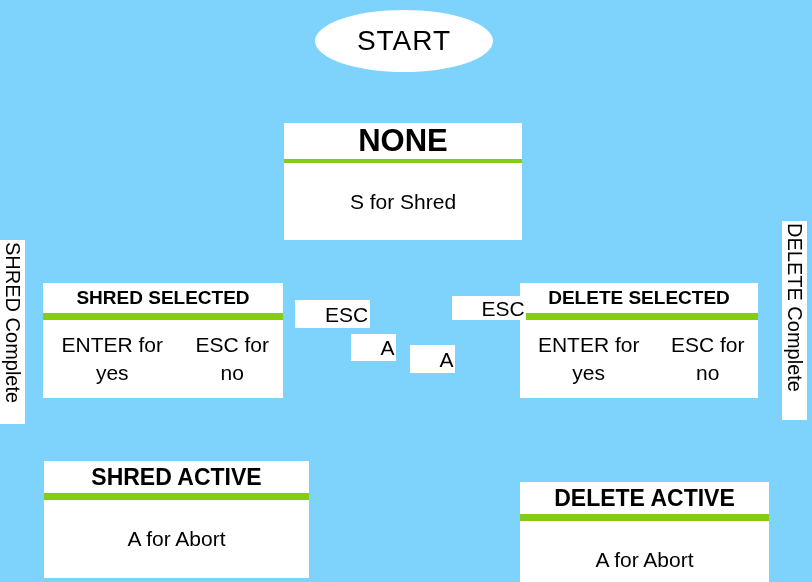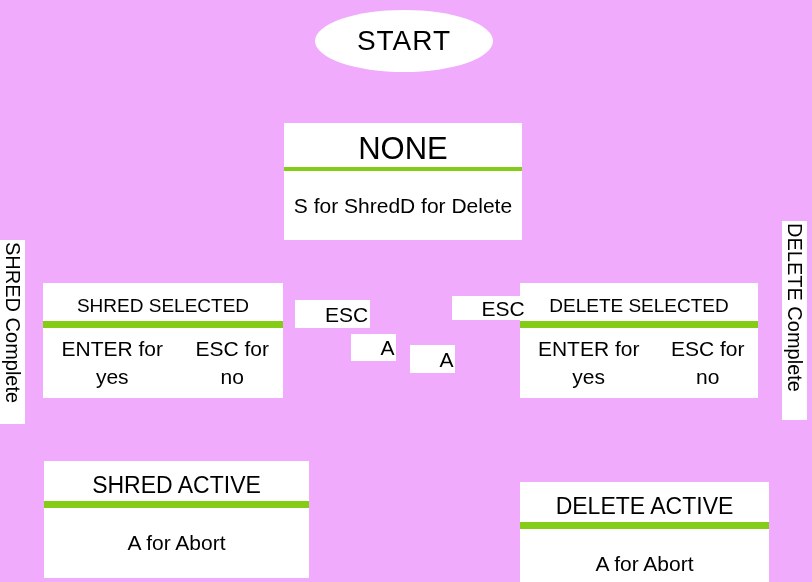--- a/index.html
+++ b/index.html
@@ -1,29 +1,29 @@
 <!DOCTYPE html>
 <html><head>
 <meta charset="utf-8">
 <style>
   html,body{margin:0;padding:0;background:#000;}
   .canvas{
-    position:relative;width:812px;height:582px;background:#f0abfc;overflow:hidden;
+    position:relative;width:812px;height:582px;background:#7dd3fc;overflow:hidden;
     font-family:"Liberation Sans",sans-serif;color:#000;
   }
   .node{position:absolute;background:#fff;box-sizing:border-box;}
   .ellipse{
     border-radius:50%;display:flex;align-items:center;justify-content:center;
     font-size:28px;letter-spacing:1px;
   }
   .state{display:flex;flex-direction:column;}
   .state-title{
     display:flex;align-items:center;justify-content:center;
-    font-weight:normal;border-bottom:7px solid #84cc16;
-    flex:0 0 auto;box-sizing:border-box;margin-top:8px;
+    font-weight:bold;border-bottom:7px solid #84cc16;
+    flex:0 0 auto;box-sizing:border-box;
   }
   .state-body{
     flex:1 1 auto;display:flex;flex-direction:row;
     align-items:center;justify-content:center;
     font-size:21px;line-height:28px;text-align:center;
   }
   .none-title{height:40px;font-size:31px;border-bottom-width:4px;}
   .sel-title{height:37px;font-size:19px;}
   .act-title{height:39px;font-size:23px;}
   .edge-label{
@@ -57,21 +57,20 @@
 <div class="canvas">
 
   <div id="start" class="node ellipse">
     <span>START</span>
   </div>
 
   <div id="none" class="node state">
     <div class="state-title none-title">NONE</div>
     <div class="state-body">
       <span>S for Shred</span>
-      <span>D for Delete</span>
     </div>
   </div>
 
   <div id="shred-selected" class="node state">
     <div class="state-title sel-title">SHRED SELECTED</div>
     <div class="state-body">
       <span>ENTER for yes</span>
       <span>ESC for no</span>
     </div>
   </div>

